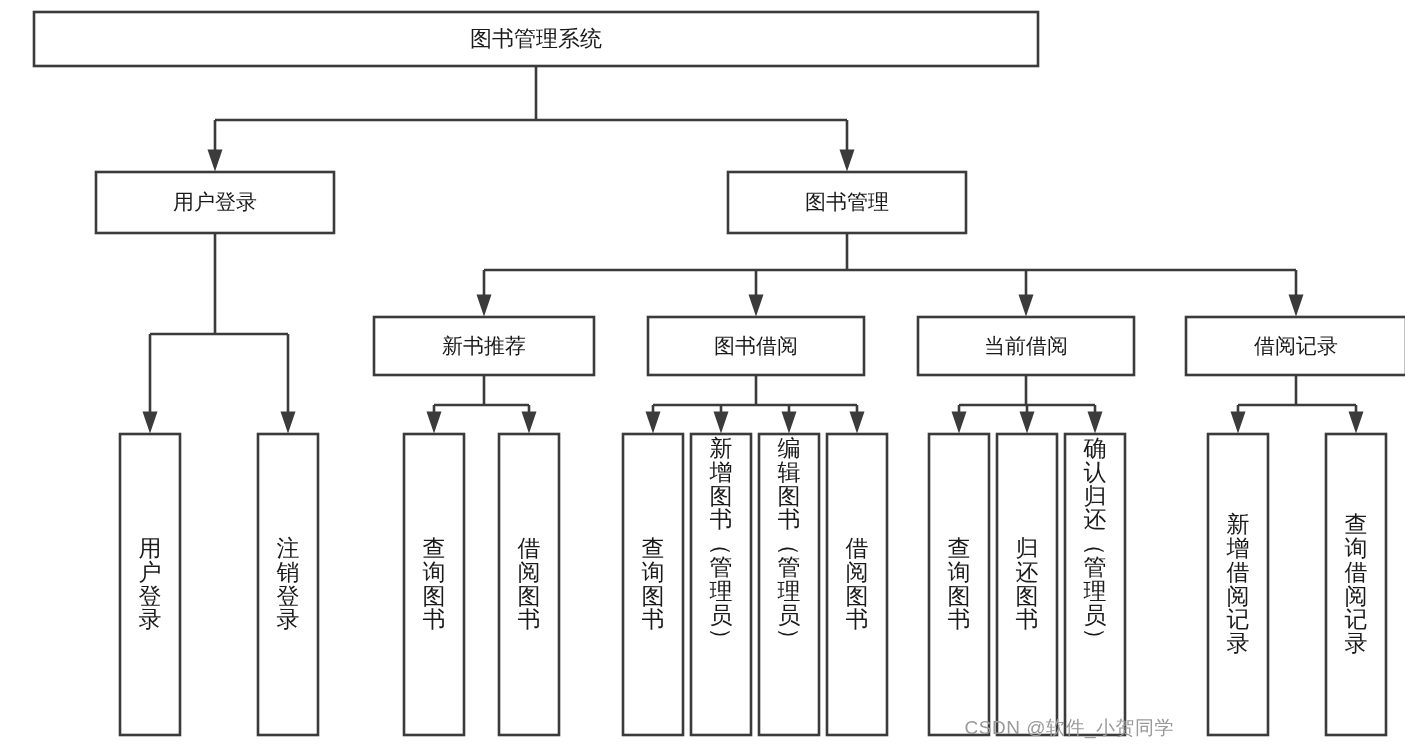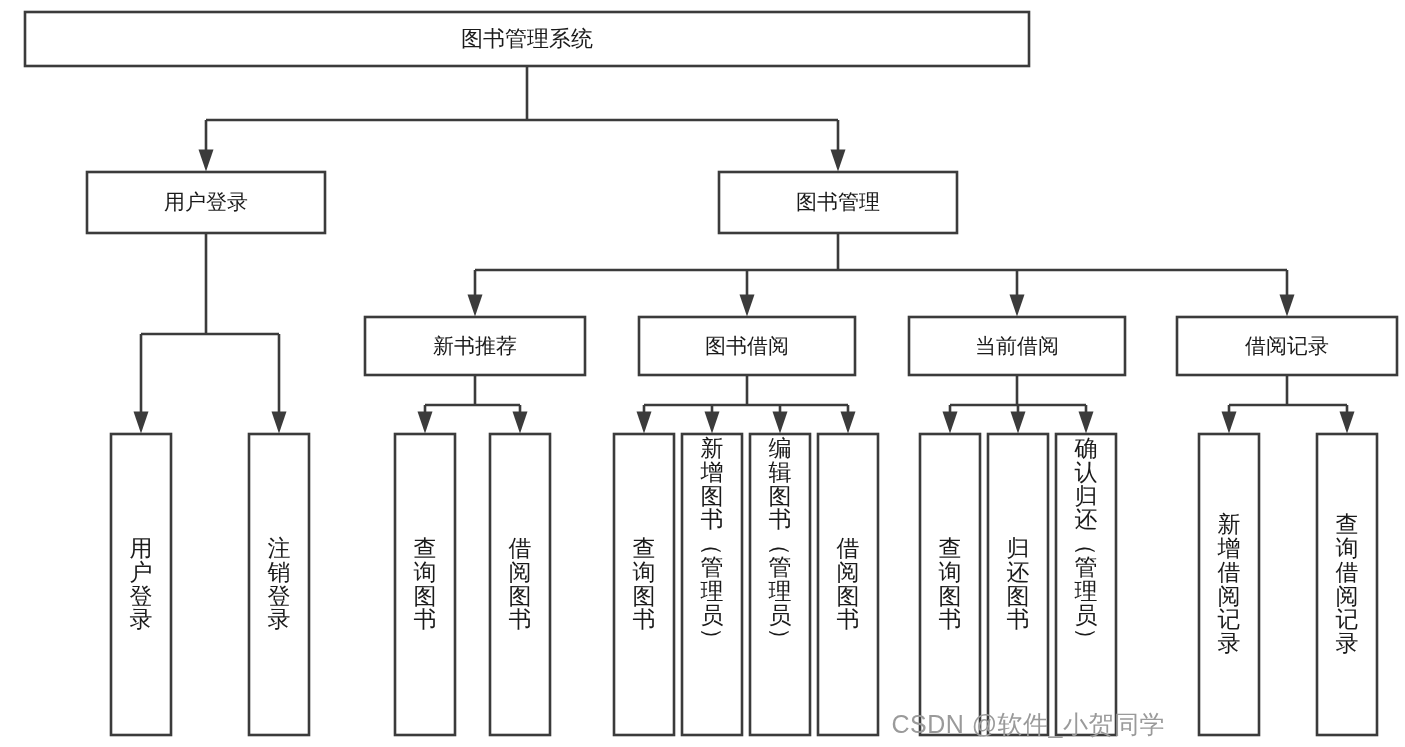--- a/index.html
+++ b/index.html
@@ -10,21 +10,21 @@
   }
   body {
     width: 1405px;
     height: 747px;
     position: relative;
     font-family: "Liberation Sans", "DejaVu Sans", sans-serif;
     overflow: hidden;
   }
   #diagram-root {
     position: absolute;
-    left: 7px;
+    left: 16px;
     top: 0;
     width: 1166px;
     height: 747px;
   }
   svg.diagram-canvas {
     display: block;
     width: 1405px;
     height: 747px;
   }
   .node-box {
@@ -76,21 +76,21 @@
   }
   .vchar.rotated {
     transform: rotate(90deg);
     display: block;
   }
   #watermark {
     position: absolute;
     right: 8px;
     bottom: 6px;
     font-family: "Liberation Sans", "DejaVu Sans", sans-serif;
-    font-size: 25px;
+    font-size: 19px;
     color: #9a9a9a;
     letter-spacing: 0.5px;
     white-space: nowrap;
   }
 </style>
 </head>
 <body>
 
 <div id="diagram-root">
   <svg class="diagram-canvas" viewBox="0 0 1405 747">

